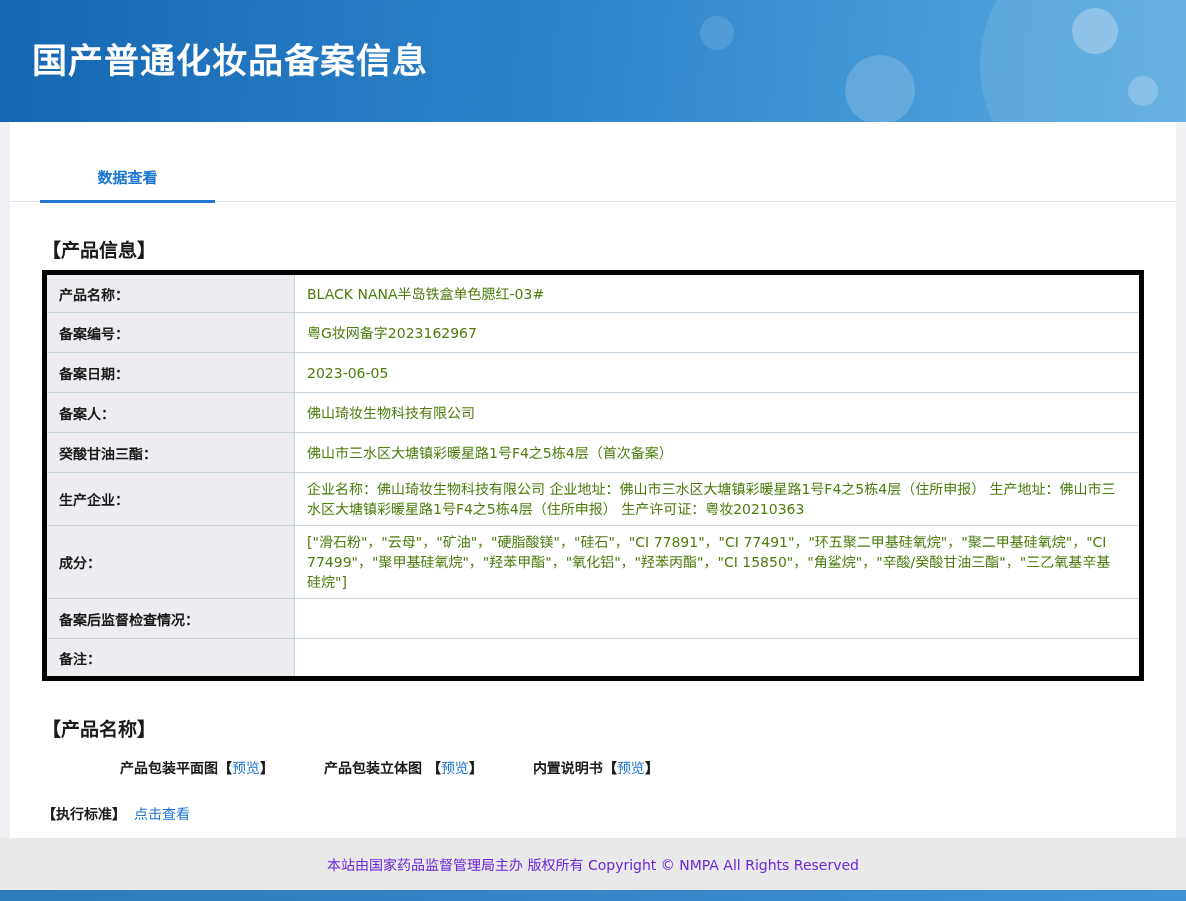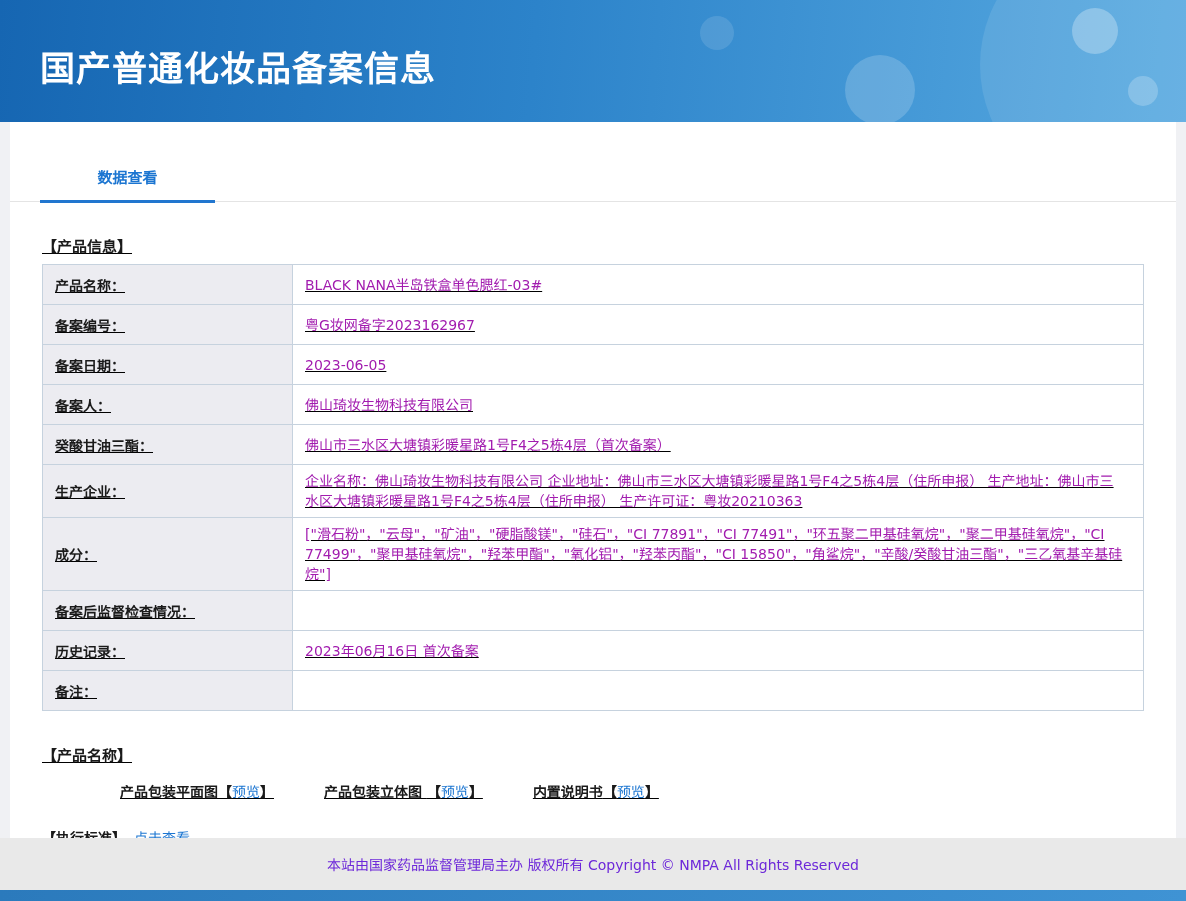--- a/index.html
+++ b/index.html
@@ -15,39 +15,39 @@
   }
 
   
   .banner {
     flex: 0 0 122px;
     position: relative;
     overflow: hidden;
     background: linear-gradient(95deg, #1666b2 0%, #2c83ca 45%, #57a9e0 100%);
   }
   .banner h1 {
-    margin: 12px;
+    margin: 4px;
     padding: 28px 0 0 28px;
     color: #ffffff;
     font-size: 35px;
     font-weight: 600;
     letter-spacing: 1px;
     position: relative;
     z-index: 2;
   }
   .bubble { position: absolute; border-radius: 50%; z-index: 1; }
   .bubble.b1 { left: 980px;  top: -70px; width: 270px; height: 270px; background: rgba(255,255,255,0.10); }
   .bubble.b2 { left: 845px;  top: 55px;  width: 70px;  height: 70px;  background: rgba(255,255,255,0.18); }
   .bubble.b3 { left: 1072px; top: 8px;   width: 46px;  height: 46px;  background: rgba(255,255,255,0.28); }
   .bubble.b4 { left: 700px;  top: 16px;  width: 34px;  height: 34px;  background: rgba(255,255,255,0.12); }
   .bubble.b5 { left: 1128px; top: 76px;  width: 30px;  height: 30px;  background: rgba(255,255,255,0.22); }
 
   
   .main { flex: 1 1 auto; padding: 0 10px; overflow: hidden; }
-  .card { background: #ffffff; height: 100%; padding-top: 44px; text-decoration: underline; }
+  .card { background: #ffffff; height: 100%; padding-top: 44px; }
 
   .tab-row { border-bottom: 1px solid #e4e4e4; padding-left: 30px; }
   .tab {
     display: inline-block;
     width: 175px;
     text-align: center;
     color: #1b75d1;
     font-size: 15px;
     font-weight: bold;
     padding-bottom: 14px;
@@ -57,47 +57,47 @@
   .tab::after {
     content: "";
     position: absolute;
     left: 0; right: 0; bottom: -2px;
     height: 3px;
     background: #2176cf;
   }
 
   .section-title {
     margin: 33px 0 8px 32px;
-    font-size: 15px;
+    font-size: 19px;
     font-weight: bold;
     color: #1a1a1a;
   }
 
   
   table.info-table {
     border-collapse: collapse;
     margin: 0 32px;
     width: calc(100% - 64px);
-    border: 1px solid #000000;
+    border: 5px solid #000000;
   }
   .info-table td {
     border: 1px solid #c6d2de;
     font-size: 14px;
     height: 40px;
     vertical-align: middle;
   }
   .info-table td.cell-label {
     width: 250px;
     background: #ececf1;
     font-weight: bold;
     color: #1a1a1a;
     padding: 6px 12px;
   }
   .info-table td.cell-value {
-    color: #a21caf;
+    color: #4d7c0f;
     padding: 6px 18px 6px 12px;
     line-height: 20px;
   }
 
   
   .pack-line {
     margin: 16px 6px 0 110px;
     display: flex;
     gap: 50px;
     font-size: 14px;
@@ -174,24 +174,20 @@
         </tr>
         <tr>
           <td class="cell-label">成分：</td>
           <td class="cell-value">["滑石粉"，"云母"，"矿油"，"硬脂酸镁"，"硅石"，"CI 77891"，"CI 77491"，"环五聚二甲基硅氧烷"，"聚二甲基硅氧烷"，"CI 77499"，"聚甲基硅氧烷"，"羟苯甲酯"，"氧化铝"，"羟苯丙酯"，"CI 15850"，"角鲨烷"，"辛酸/癸酸甘油三酯"，"三乙氧基辛基硅烷"]</td>
         </tr>
         <tr>
           <td class="cell-label">备案后监督检查情况：</td>
           <td class="cell-value"></td>
         </tr>
         <tr>
-          <td class="cell-label">历史记录：</td>
-          <td class="cell-value">2023年06月16日 首次备案</td>
-        </tr>
-        <tr>
           <td class="cell-label">备注：</td>
           <td class="cell-value"></td>
         </tr>
       </tbody>
     </table>
 
     <div class="section-title">【产品名称】</div>
 
     <div class="pack-line">
       <span class="pack-item"><span>产品包装平面图</span><span class="bracket">【</span><a class="link">预览</a><span class="bracket">】</span></span>

